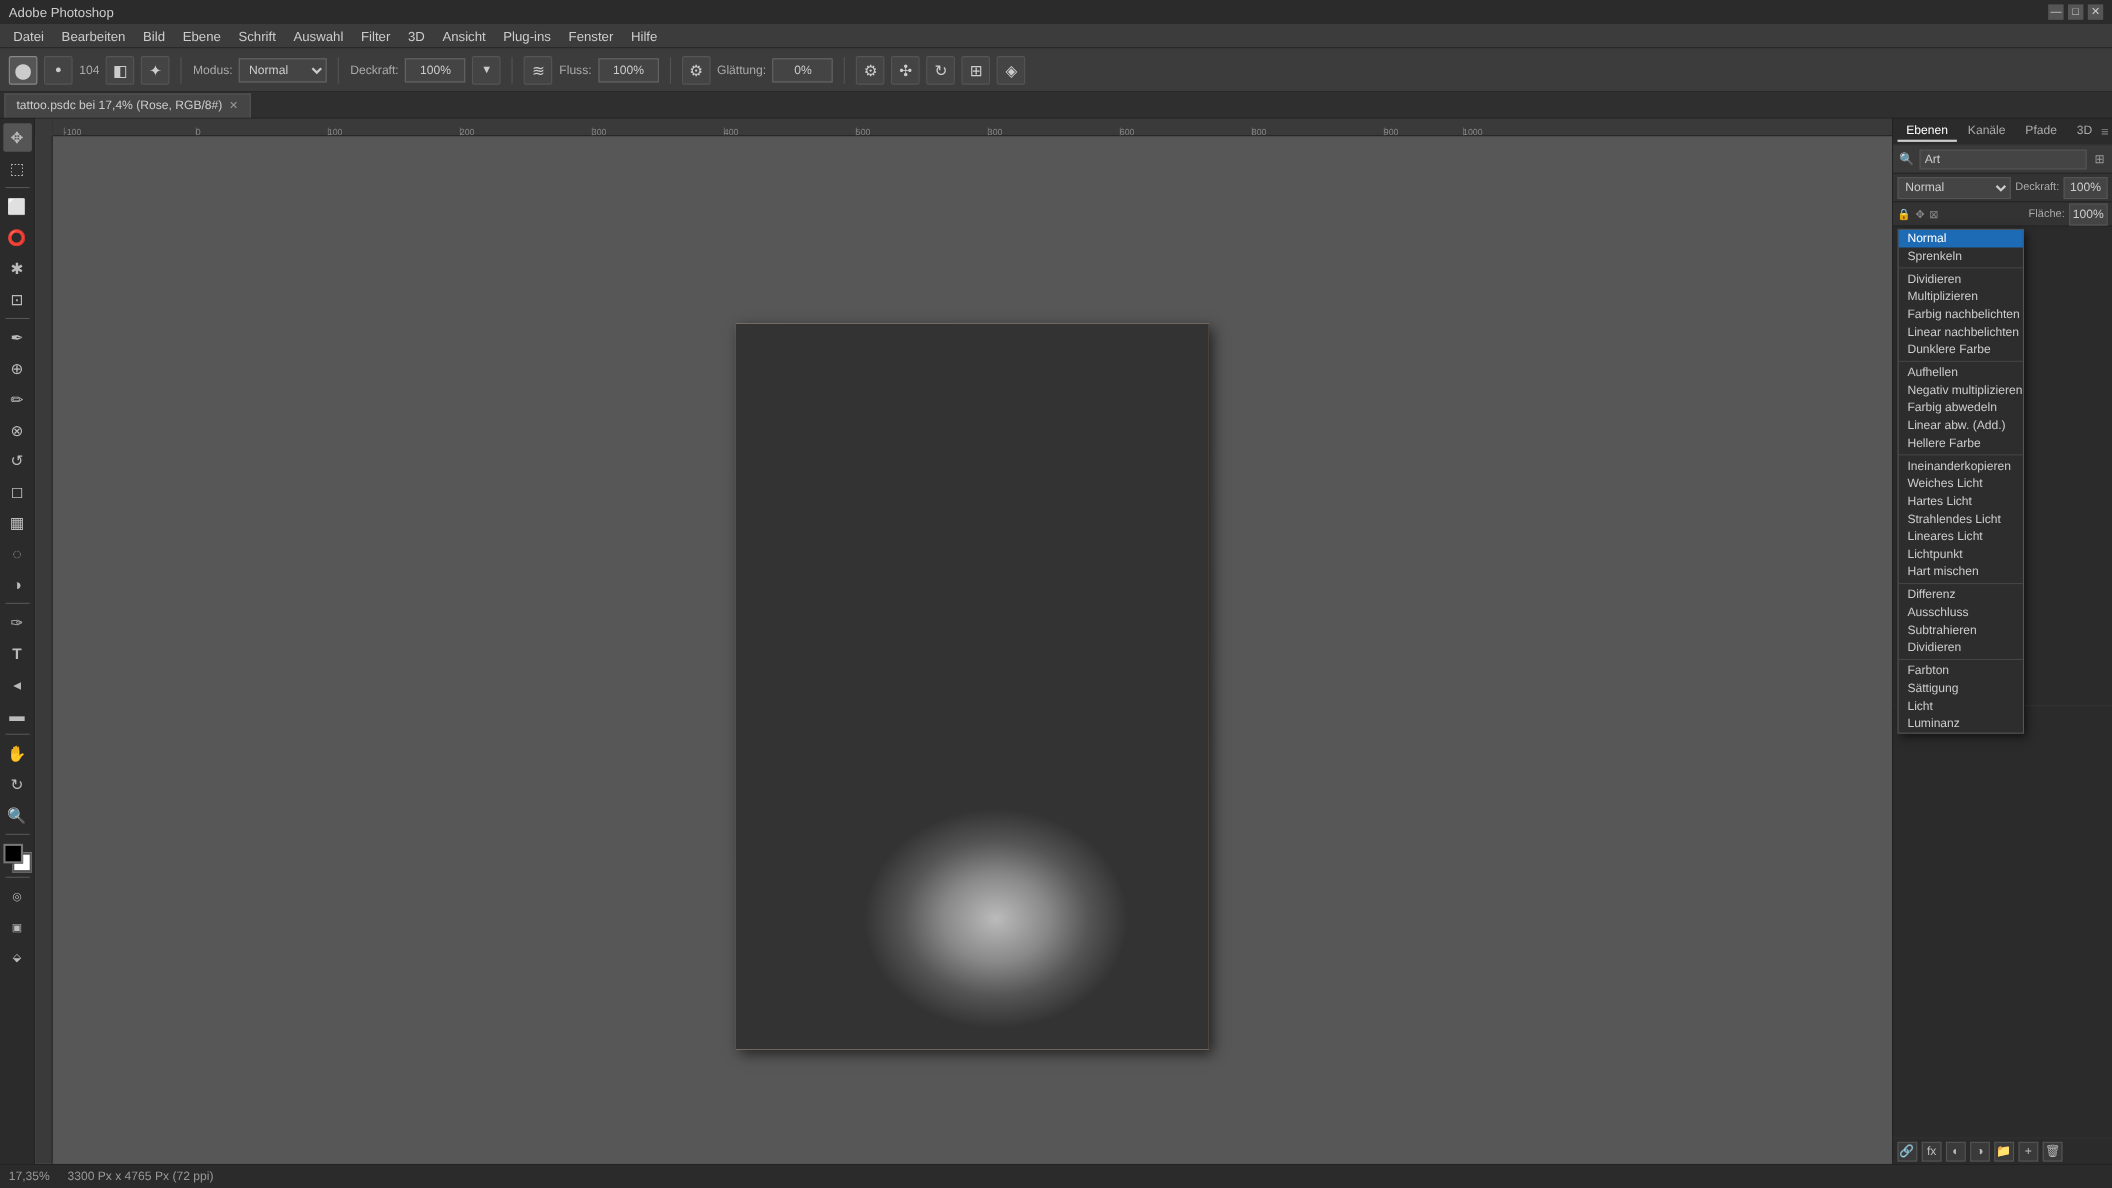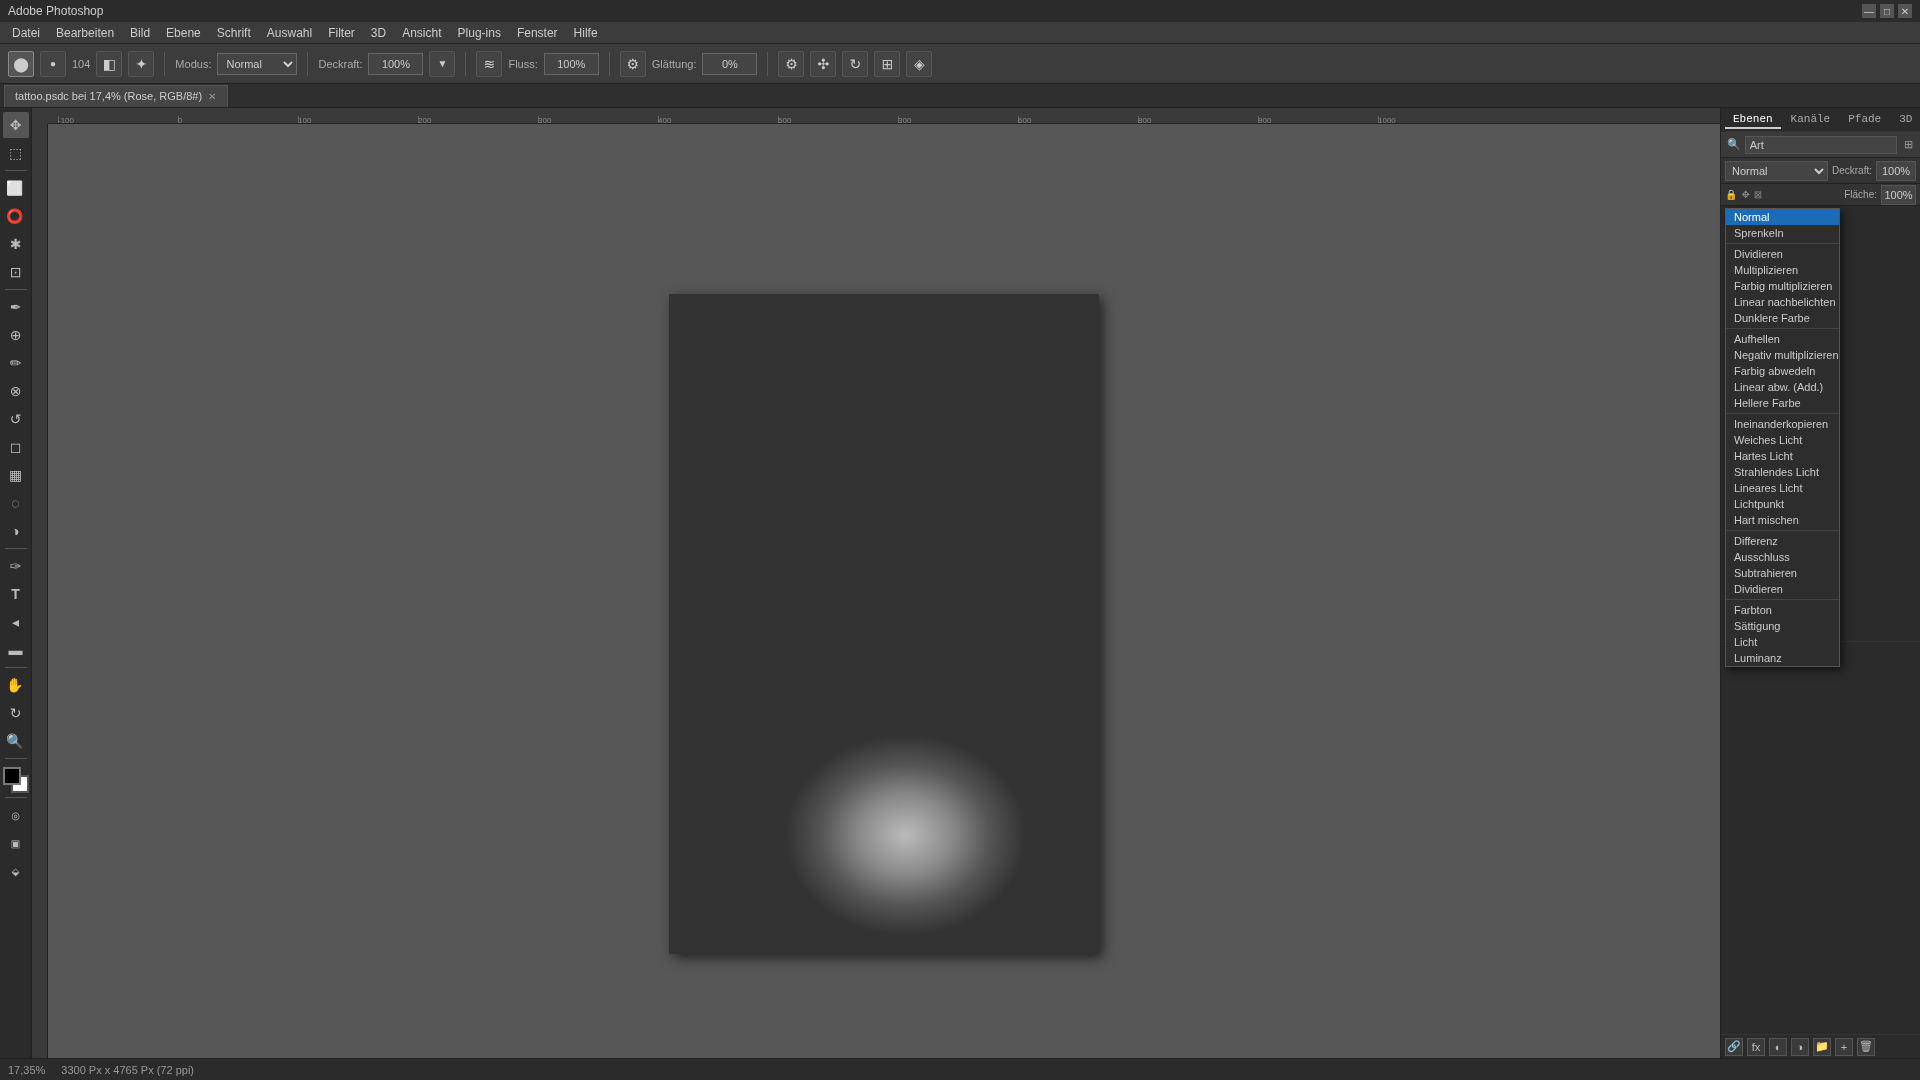--- a/index.html
+++ b/index.html
@@ -316,21 +316,20 @@
     .panel-tabs-left {
       display: flex;
       gap: 2px;
     }
     .panel-tab {
       padding: 2px 8px;
       font-size: 11px;
       color: #aaa;
       cursor: pointer;
       border-bottom: 2px solid transparent;
-      font-family: Liberation Mono, monospace;
     }
     .panel-tab.active {
       color: #fff;
       border-bottom: 2px solid #ccc;
     }
 
     
     .layers-search {
       height: 26px;
       background: #3a3a3a;
@@ -659,21 +658,21 @@
           <div class="ruler-tick" style="left: 130px; height: 8px; font-size: 8px; color: rgb(136, 136, 136); position: absolute; bottom: 0px;">0</div>
           <div class="ruler-tick" style="left: 250px; height: 8px; font-size: 8px; color: rgb(136, 136, 136); position: absolute; bottom: 0px;">100</div>
           <div class="ruler-tick" style="left: 370px; height: 8px; font-size: 8px; color: rgb(136, 136, 136); position: absolute; bottom: 0px;">200</div>
           <div class="ruler-tick" style="left: 490px; height: 8px; font-size: 8px; color: rgb(136, 136, 136); position: absolute; bottom: 0px;">300</div>
           <div class="ruler-tick" style="left: 610px; height: 8px; font-size: 8px; color: rgb(136, 136, 136); position: absolute; bottom: 0px;">400</div>
           <div class="ruler-tick" style="left: 730px; height: 8px; font-size: 8px; color: rgb(136, 136, 136); position: absolute; bottom: 0px;">500</div>
           <div class="ruler-tick" style="left: 850px; height: 8px; font-size: 8px; color: rgb(136, 136, 136); position: absolute; bottom: 0px;">300</div>
           <div class="ruler-tick" style="left: 970px; height: 8px; font-size: 8px; color: rgb(136, 136, 136); position: absolute; bottom: 0px;">600</div>
           <div class="ruler-tick" style="left: 1090px; height: 8px; font-size: 8px; color: rgb(136, 136, 136); position: absolute; bottom: 0px;">800</div>
           <div class="ruler-tick" style="left: 1210px; height: 8px; font-size: 8px; color: rgb(136, 136, 136); position: absolute; bottom: 0px;">900</div>
-          <div class="ruler-tick" style="left: 1330px; height: 8px; font-size: 8px; color: rgb(136, 136, 136); position: absolute; bottom: 0px;">1000</div>
+          <div class="ruler-tick" style="left: 1282px; height: 8px; font-size: 8px; color: rgb(136, 136, 136); position: absolute; bottom: 0px;">1000</div>
         </div>
     </div>
 
     <div class="ruler-v"></div>
 
     <div class="canvas-content">
       <div class="canvas-image-wrapper">
         <div class="canvas-image">
           
         </div>
@@ -724,21 +723,21 @@
         <input class="opacity-input" type="text" value="100%" style="width: 35px;">
       </div>
 
       <div class="dropdown-container">
         <div class="blend-dropdown">
           <div class="blend-option selected">Normal</div>
           <div class="blend-option">Sprenkeln</div>
           <div class="blend-separator"></div>
           <div class="blend-option">Dividieren</div>
           <div class="blend-option">Multiplizieren</div>
-          <div class="blend-option">Farbig multiplizieren</div>
+          <div class="blend-option">Farbig nachbelichten</div>
           <div class="blend-option">Linear nachbelichten</div>
           <div class="blend-option">Dunklere Farbe</div>
           <div class="blend-separator"></div>
           <div class="blend-option">Aufhellen</div>
           <div class="blend-option">Negativ multiplizieren</div>
           <div class="blend-option">Farbig abwedeln</div>
           <div class="blend-option">Linear abw. (Add.)</div>
           <div class="blend-option">Hellere Farbe</div>
           <div class="blend-separator"></div>
           <div class="blend-option">Ineinanderkopieren</div>

